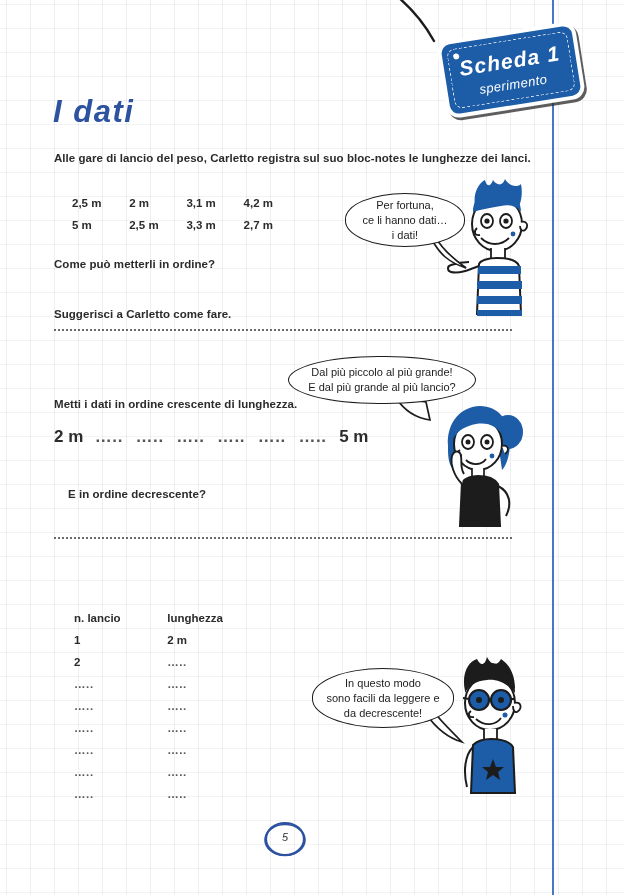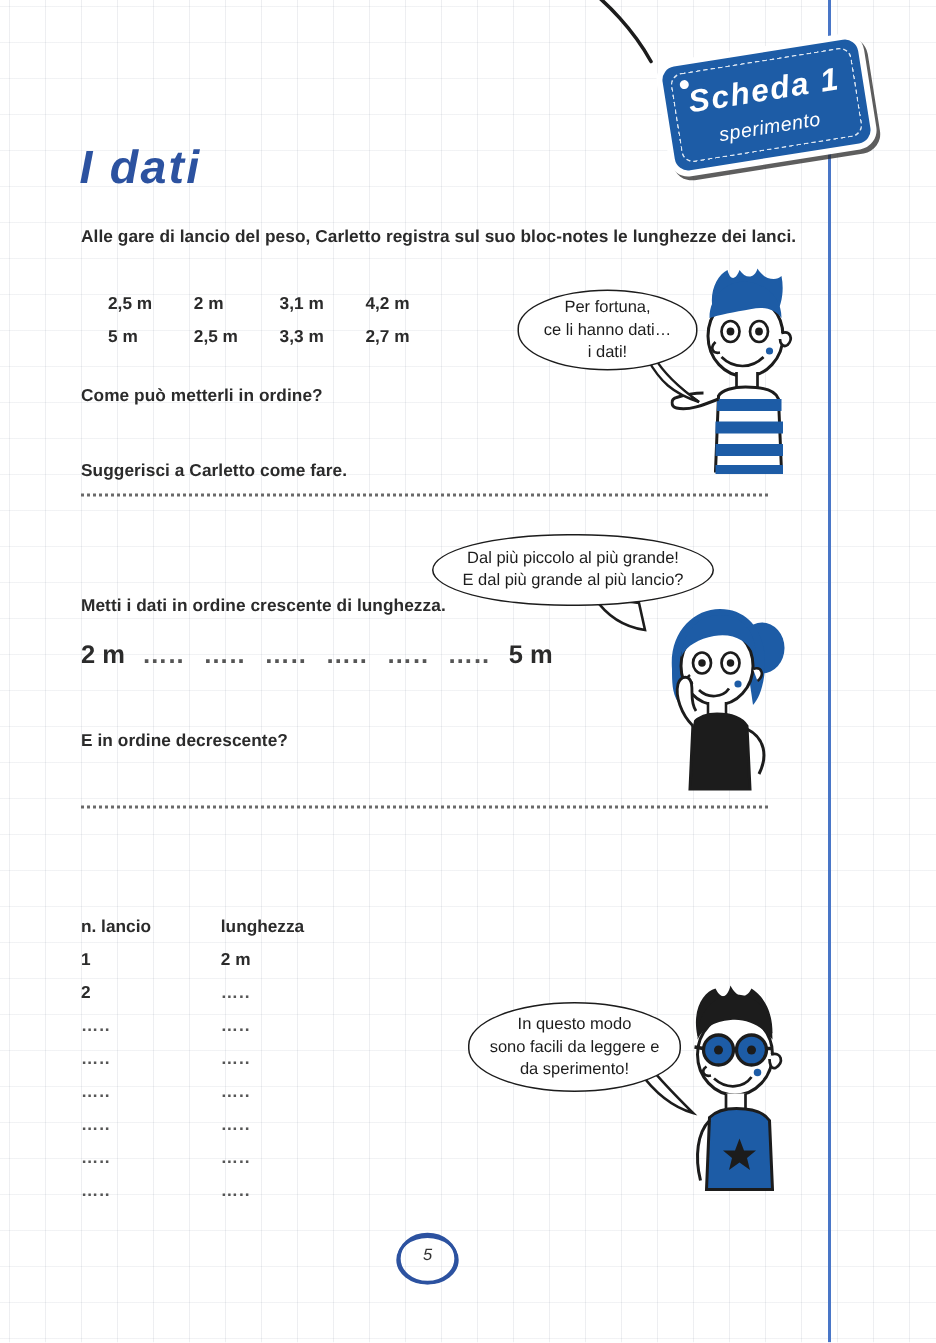--- a/index.html
+++ b/index.html
@@ -131,21 +131,21 @@
     color: #2b2b2b;
     font-size: 11.5px;
     font-weight: bold;
     letter-spacing: .05px;
     white-space: nowrap;
   }
   .intro      { left: 54px; top: 152px; }
   .q1a        { left: 54px; top: 258px; }
   .q1b        { left: 54px; top: 280px; margin-top: 28px; }
   .q2         { left: 54px; top: 398px; text-align: center; }
-  .q3         { left: 54px; top: 488px; }
+  .q3         { left: 54px; top: 488px; padding-left: 14px; }
   .q4         { left: 54px; top: 592px; }
 
   
   .measures {
     position: absolute;
     left: 54px;
     top: 197px;
     font-size: 11.5px;
     font-weight: bold;
     color: #2b2b2b;
@@ -183,21 +183,21 @@
 
   
   .tbl {
     position: absolute;
     left: 54px;
     top: 612px;
     font-size: 11.5px;
     font-weight: bold;
     color: #2b2b2b;
   }
-  .tbl .trow { display: block; height: 22px; }
+  .tbl .trow { display: block; height: 22px; margin-left: 20px; }
   .tbl .c1 { display: inline-block; width: 90px; }
   .tbl .c2 { display: inline-block; width: 90px; }
   .tbl .blank { color: #555; letter-spacing: .6px; }
 
   
   .bubble {
     position: absolute;
     border: 1.8px solid #1c1c1c;
     background: #ffffff;
     text-align: center;
@@ -432,21 +432,21 @@
     <path d="M70,88 C82,94 84,106 78,118" fill="none" stroke="#1c1c1c" stroke-width="2"></path>
   </svg>
 
   <svg class="bubble-tail" style="left:424px; top:712px; width:42px; height:34px;" viewBox="0 0 42 34">
     <path d="M2,2 C12,16 24,26 38,30 C26,18 16,8 10,0 Z" fill="#ffffff" stroke="#1c1c1c" stroke-width="1.7"></path>
   </svg>
   <div class="bubble bubble3">
     <span>
       <span class="btext">In questo modo</span>
       <span class="btext">sono facili da leggere e</span>
-      <span class="btext">da sperimento!</span>
+      <span class="btext">da decrescente!</span>
     </span>
   </div>
 
   <svg class="char char3" width="100" height="140" viewBox="0 0 100 140">
 
     <path d="M22,36 C18,18 26,6 34,4 C38,12 42,10 44,2 C48,10 54,12 58,4
              C64,8 72,16 72,34 C66,26 54,22 44,23 C34,24 26,28 22,36 Z" fill="#1c1c1c"></path>
 
     <ellipse cx="47" cy="48" rx="25" ry="27" fill="#ffffff" stroke="#1c1c1c" stroke-width="2"></ellipse>
     <path d="M22,38 C22,18 34,8 47,8 C62,8 72,20 72,38 C64,28 54,24 44,25 C33,26 26,30 22,38 Z" fill="#1c1c1c"></path>

